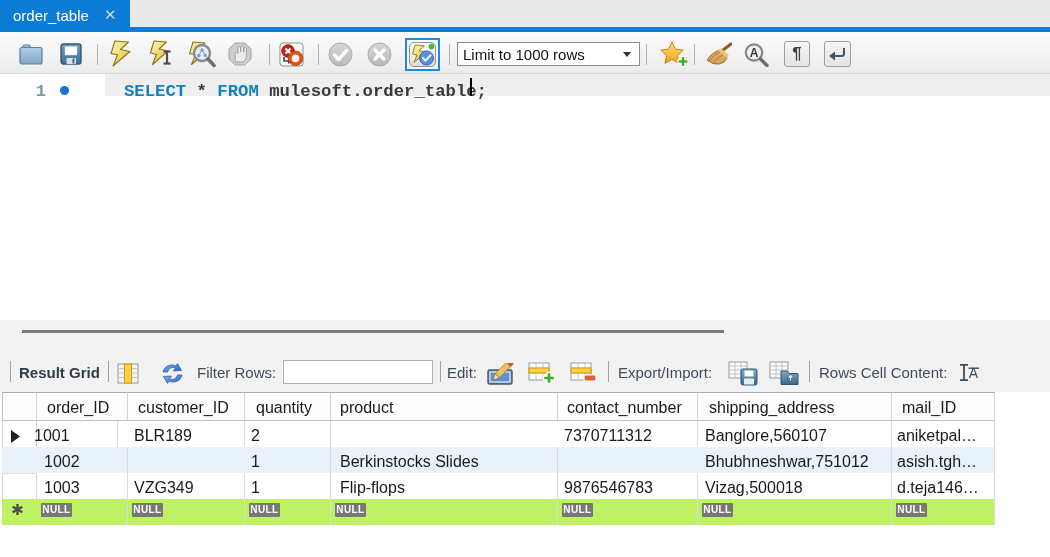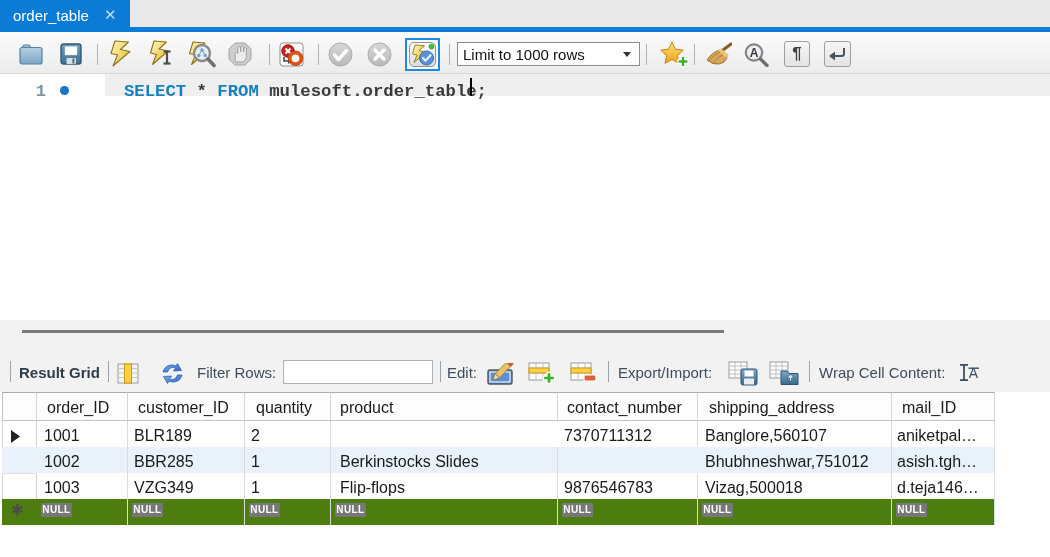--- a/index.html
+++ b/index.html
@@ -230,21 +230,21 @@
     <div class="rsep" style="left:10px"></div>
     <div class="rlblb" style="left:19px">Result Grid</div>
     <div class="rsep" style="left:108px"></div>
     <div class="rlbl" style="left:197px">Filter Rows:</div>
     <div class="abs" id="filterinput"></div>
     <div class="rsep" style="left:440px"></div>
     <div class="rlbl" style="left:447px">Edit:</div>
     <div class="rsep" style="left:608px"></div>
     <div class="rlbl" style="left:618px">Export/Import:</div>
     <div class="rsep" style="left:809px"></div>
-    <div class="rlbl" style="left:819px">Wrap Cell Content:</div>
+    <div class="rlbl" style="left:819px">Rows Cell Content:</div>
   </div>
   <div id="rg-icons">
     <svg class="abs" style="left:117px;top:363px" width="22" height="21" viewBox="0 0 22 21">
       <rect x="1" y="1" width="20" height="19" fill="#f4f4f4" stroke="#9a9a9a"></rect>
       <g stroke="#c4c4c4" stroke-width="1">
         <line x1="1" y1="5.5" x2="22" y2="5.5"></line>
           <line x1="1" y1="10" x2="22" y2="10"></line>
           <line x1="1" y1="14.5" x2="22" y2="14.5"></line>
         <line x1="7.5" y1="1" x2="7.5" y2="20"></line>
           <line x1="14.5" y1="1" x2="14.5" y2="20"></line>
@@ -344,45 +344,44 @@
     <div class="hcell" style="left:556px;width:140px;padding-left:9px">contact_number</div>
     <div class="hcell" style="left:696px;width:194px;padding-left:11px">shipping_address</div>
     <div class="hcell" style="left:890px;width:103px;padding-left:10px">mail_ID</div>
 
     <div class="abs" style="left:0;top:29px;width:35px;height:104px;border-left:1px solid #d4d4d4;border-right:1px solid #d4d4d4;background:#fff"></div>
     <div class="abs" style="left:0;top:55px;width:35px;height:1px;background:#e0e0e0"></div>
     <div class="abs" style="left:0;top:81px;width:35px;height:1px;background:#e0e0e0"></div>
     <div class="abs" style="left:0;top:107px;width:35px;height:1px;background:#e0e0e0"></div>
 
     <div class="row" style="top:29px">
-      <div class="cell" style="left:35px;width:91px;padding-left:7px">1001</div>
+      <div class="cell" style="left:25px;width:91px;padding-left:7px">1001</div>
       <div class="cell" style="left:126px;width:117px;padding-left:6px">BLR189</div>
       <div class="cell" style="left:243px;width:86px;padding-left:6px">2</div>
       <div class="cell" style="left:556px;width:140px;padding-left:6px">7370711312</div>
       <div class="cell" style="left:696px;width:194px;padding-left:7px">Banglore,560107</div>
       <div class="cell" style="left:890px;width:103px;padding-left:5px">aniketpal…</div>
     </div>
     <div class="row" style="top:55px;background:#e9f2fb">
       <div class="cell" style="left:35px;width:91px;padding-left:7px">1002</div>
-      <div class="cell" style="left:126px;width:117px;padding-left:6px">BBR285</div>
       <div class="cell" style="left:243px;width:86px;padding-left:6px">1</div>
       <div class="cell" style="left:329px;width:227px;padding-left:9px">Berkinstocks Slides</div>
       <div class="cell" style="left:696px;width:194px;padding-left:7px">Bhubhneshwar,751012</div>
       <div class="cell" style="left:890px;width:103px;padding-left:5px">asish.tgh…</div>
     </div>
     <div class="row" style="top:81px">
       <div class="cell" style="left:35px;width:91px;padding-left:7px">1003</div>
       <div class="cell" style="left:126px;width:117px;padding-left:6px">VZG349</div>
       <div class="cell" style="left:243px;width:86px;padding-left:6px">1</div>
       <div class="cell" style="left:329px;width:227px;padding-left:9px">Flip-flops</div>
       <div class="cell" style="left:556px;width:140px;padding-left:6px">9876546783</div>
       <div class="cell" style="left:696px;width:194px;padding-left:7px">Vizag,500018</div>
       <div class="cell" style="left:890px;width:103px;padding-left:5px">d.teja146…</div>
     </div>
-    <div class="row" style="top:107px;background:#4d7c0f">
+    <div class="row" style="top:107px;background:#bef264">
       <div class="cell" style="left:35px;width:91px"></div>
       <div class="cell" style="left:126px;width:117px"></div>
       <div class="cell" style="left:243px;width:86px"></div>
       <div class="cell" style="left:329px;width:227px"></div>
       <div class="cell" style="left:556px;width:140px"></div>
       <div class="cell" style="left:696px;width:194px"></div>
       <div class="cell" style="left:890px;width:103px"></div>
       <div class="nullb" style="left:39px">NULL</div>
       <div class="nullb" style="left:130px">NULL</div>
       <div class="nullb" style="left:247px">NULL</div>

